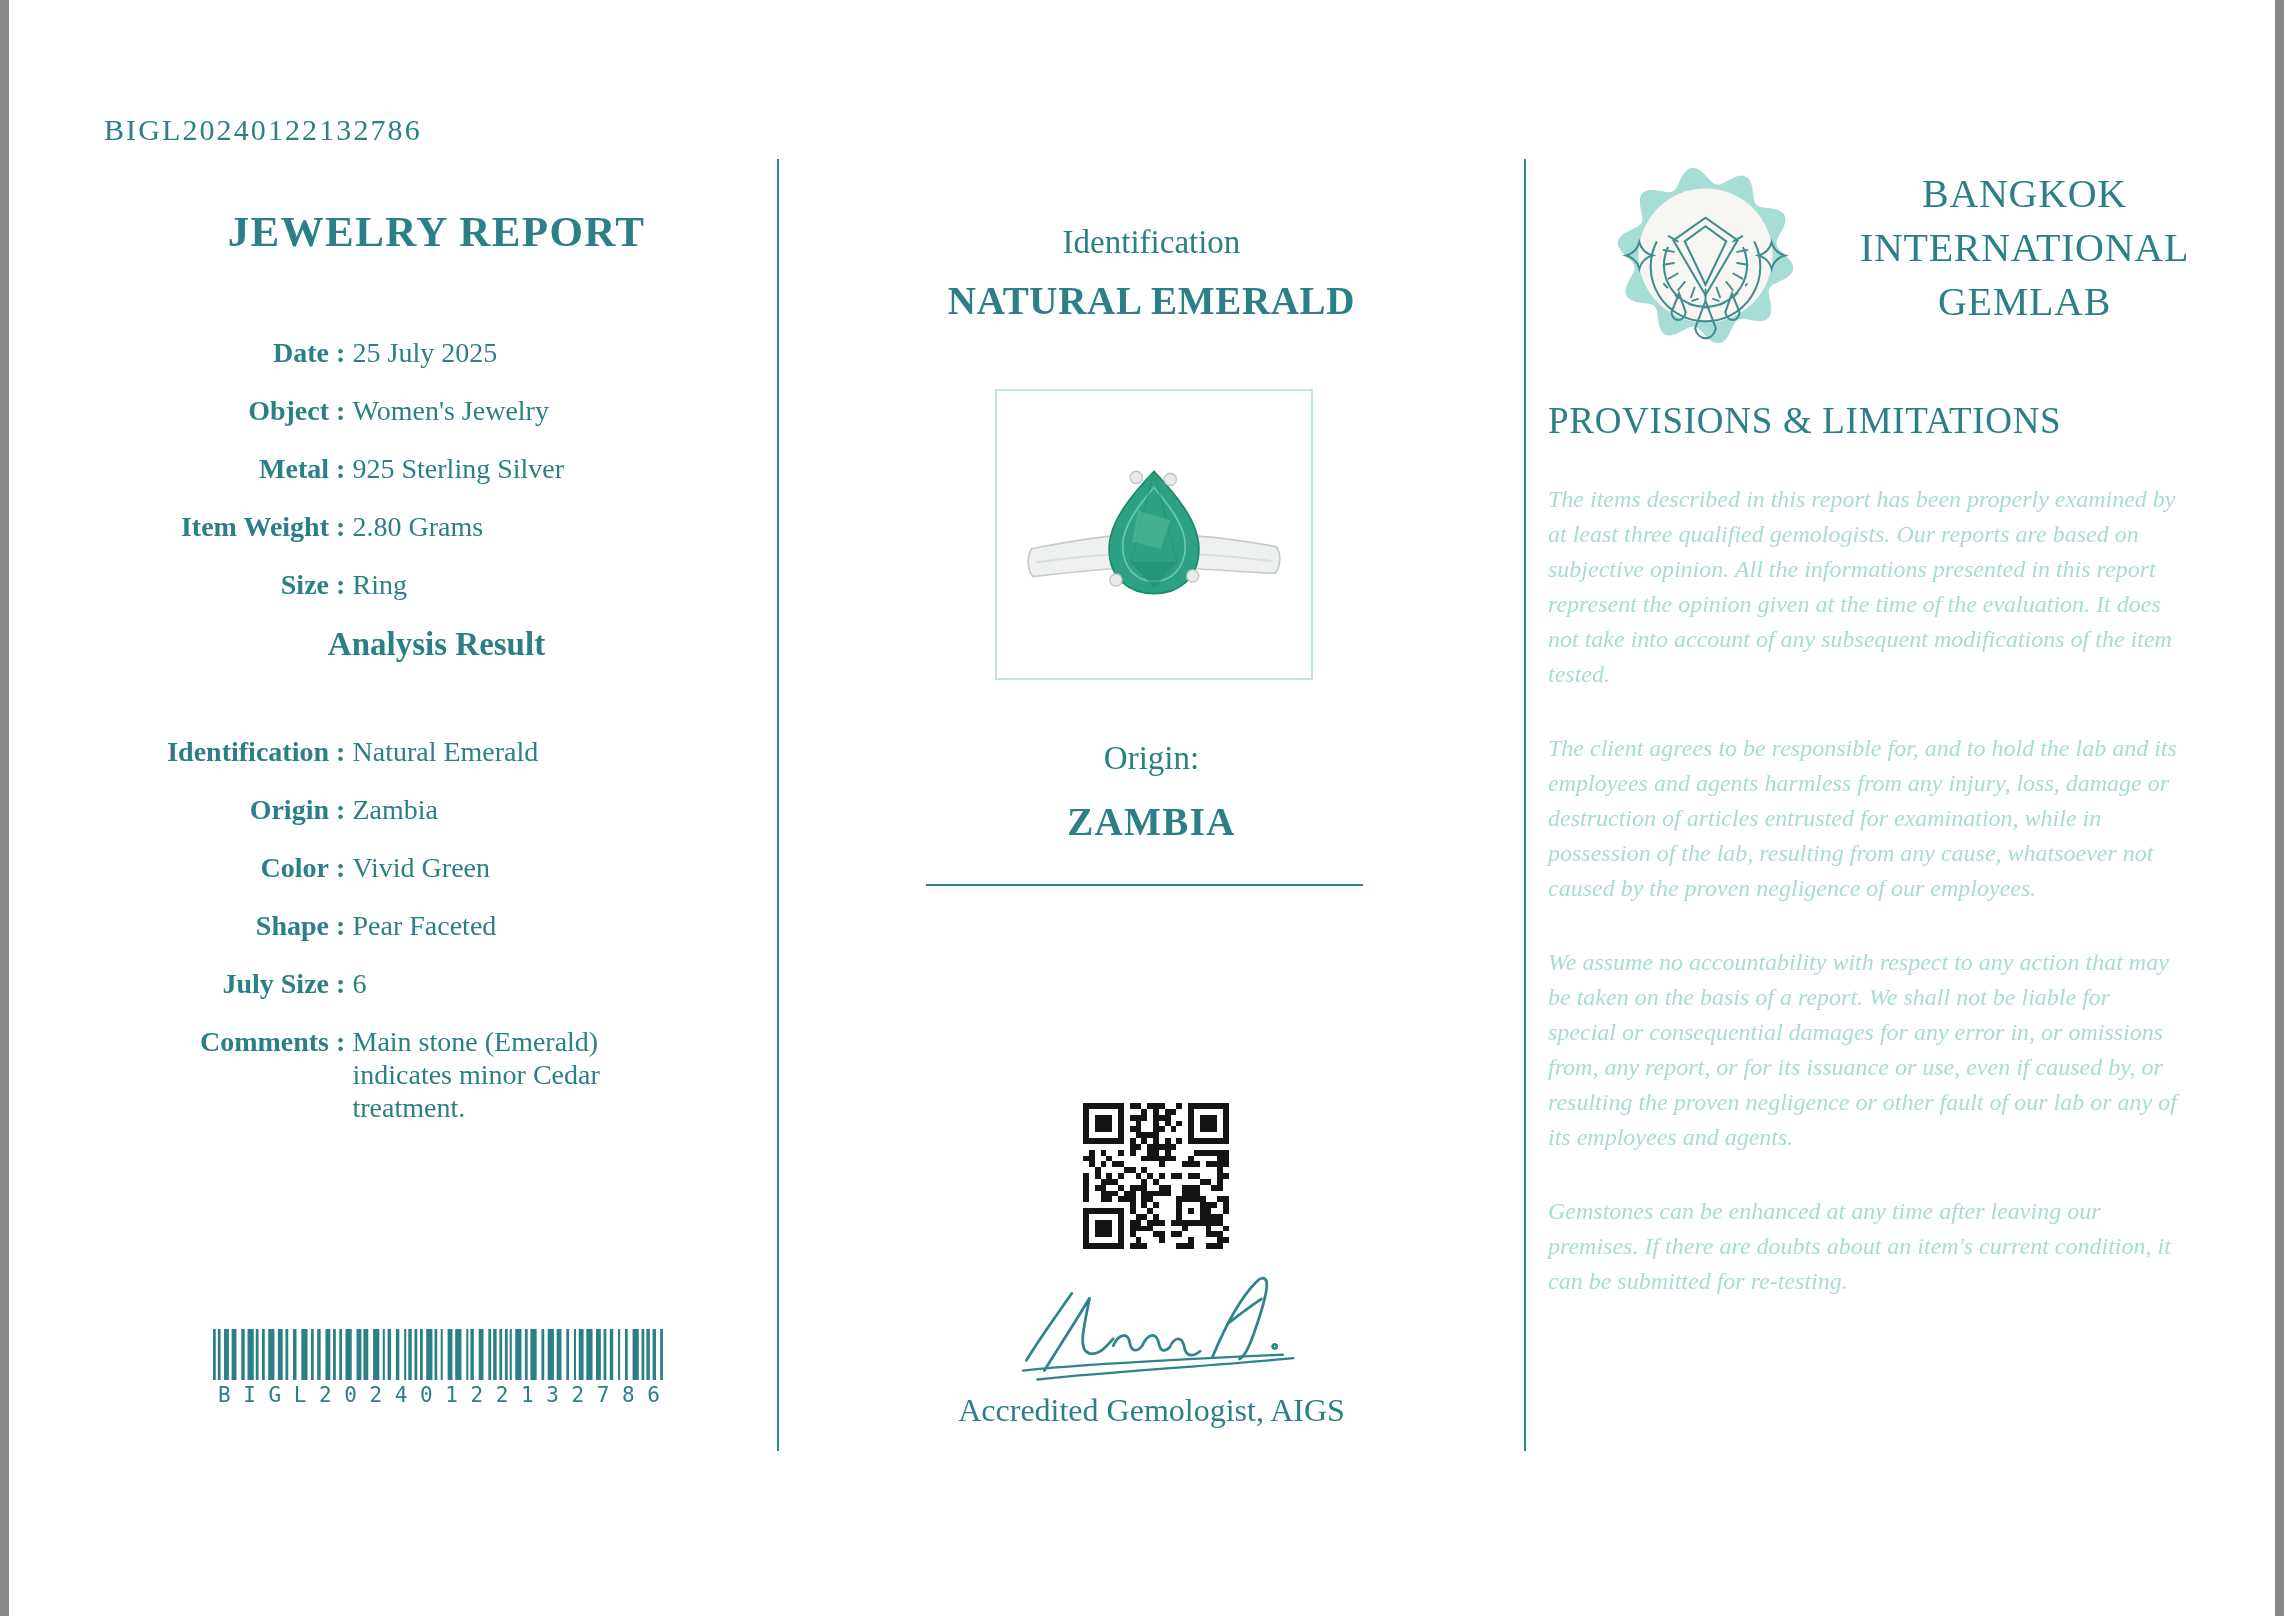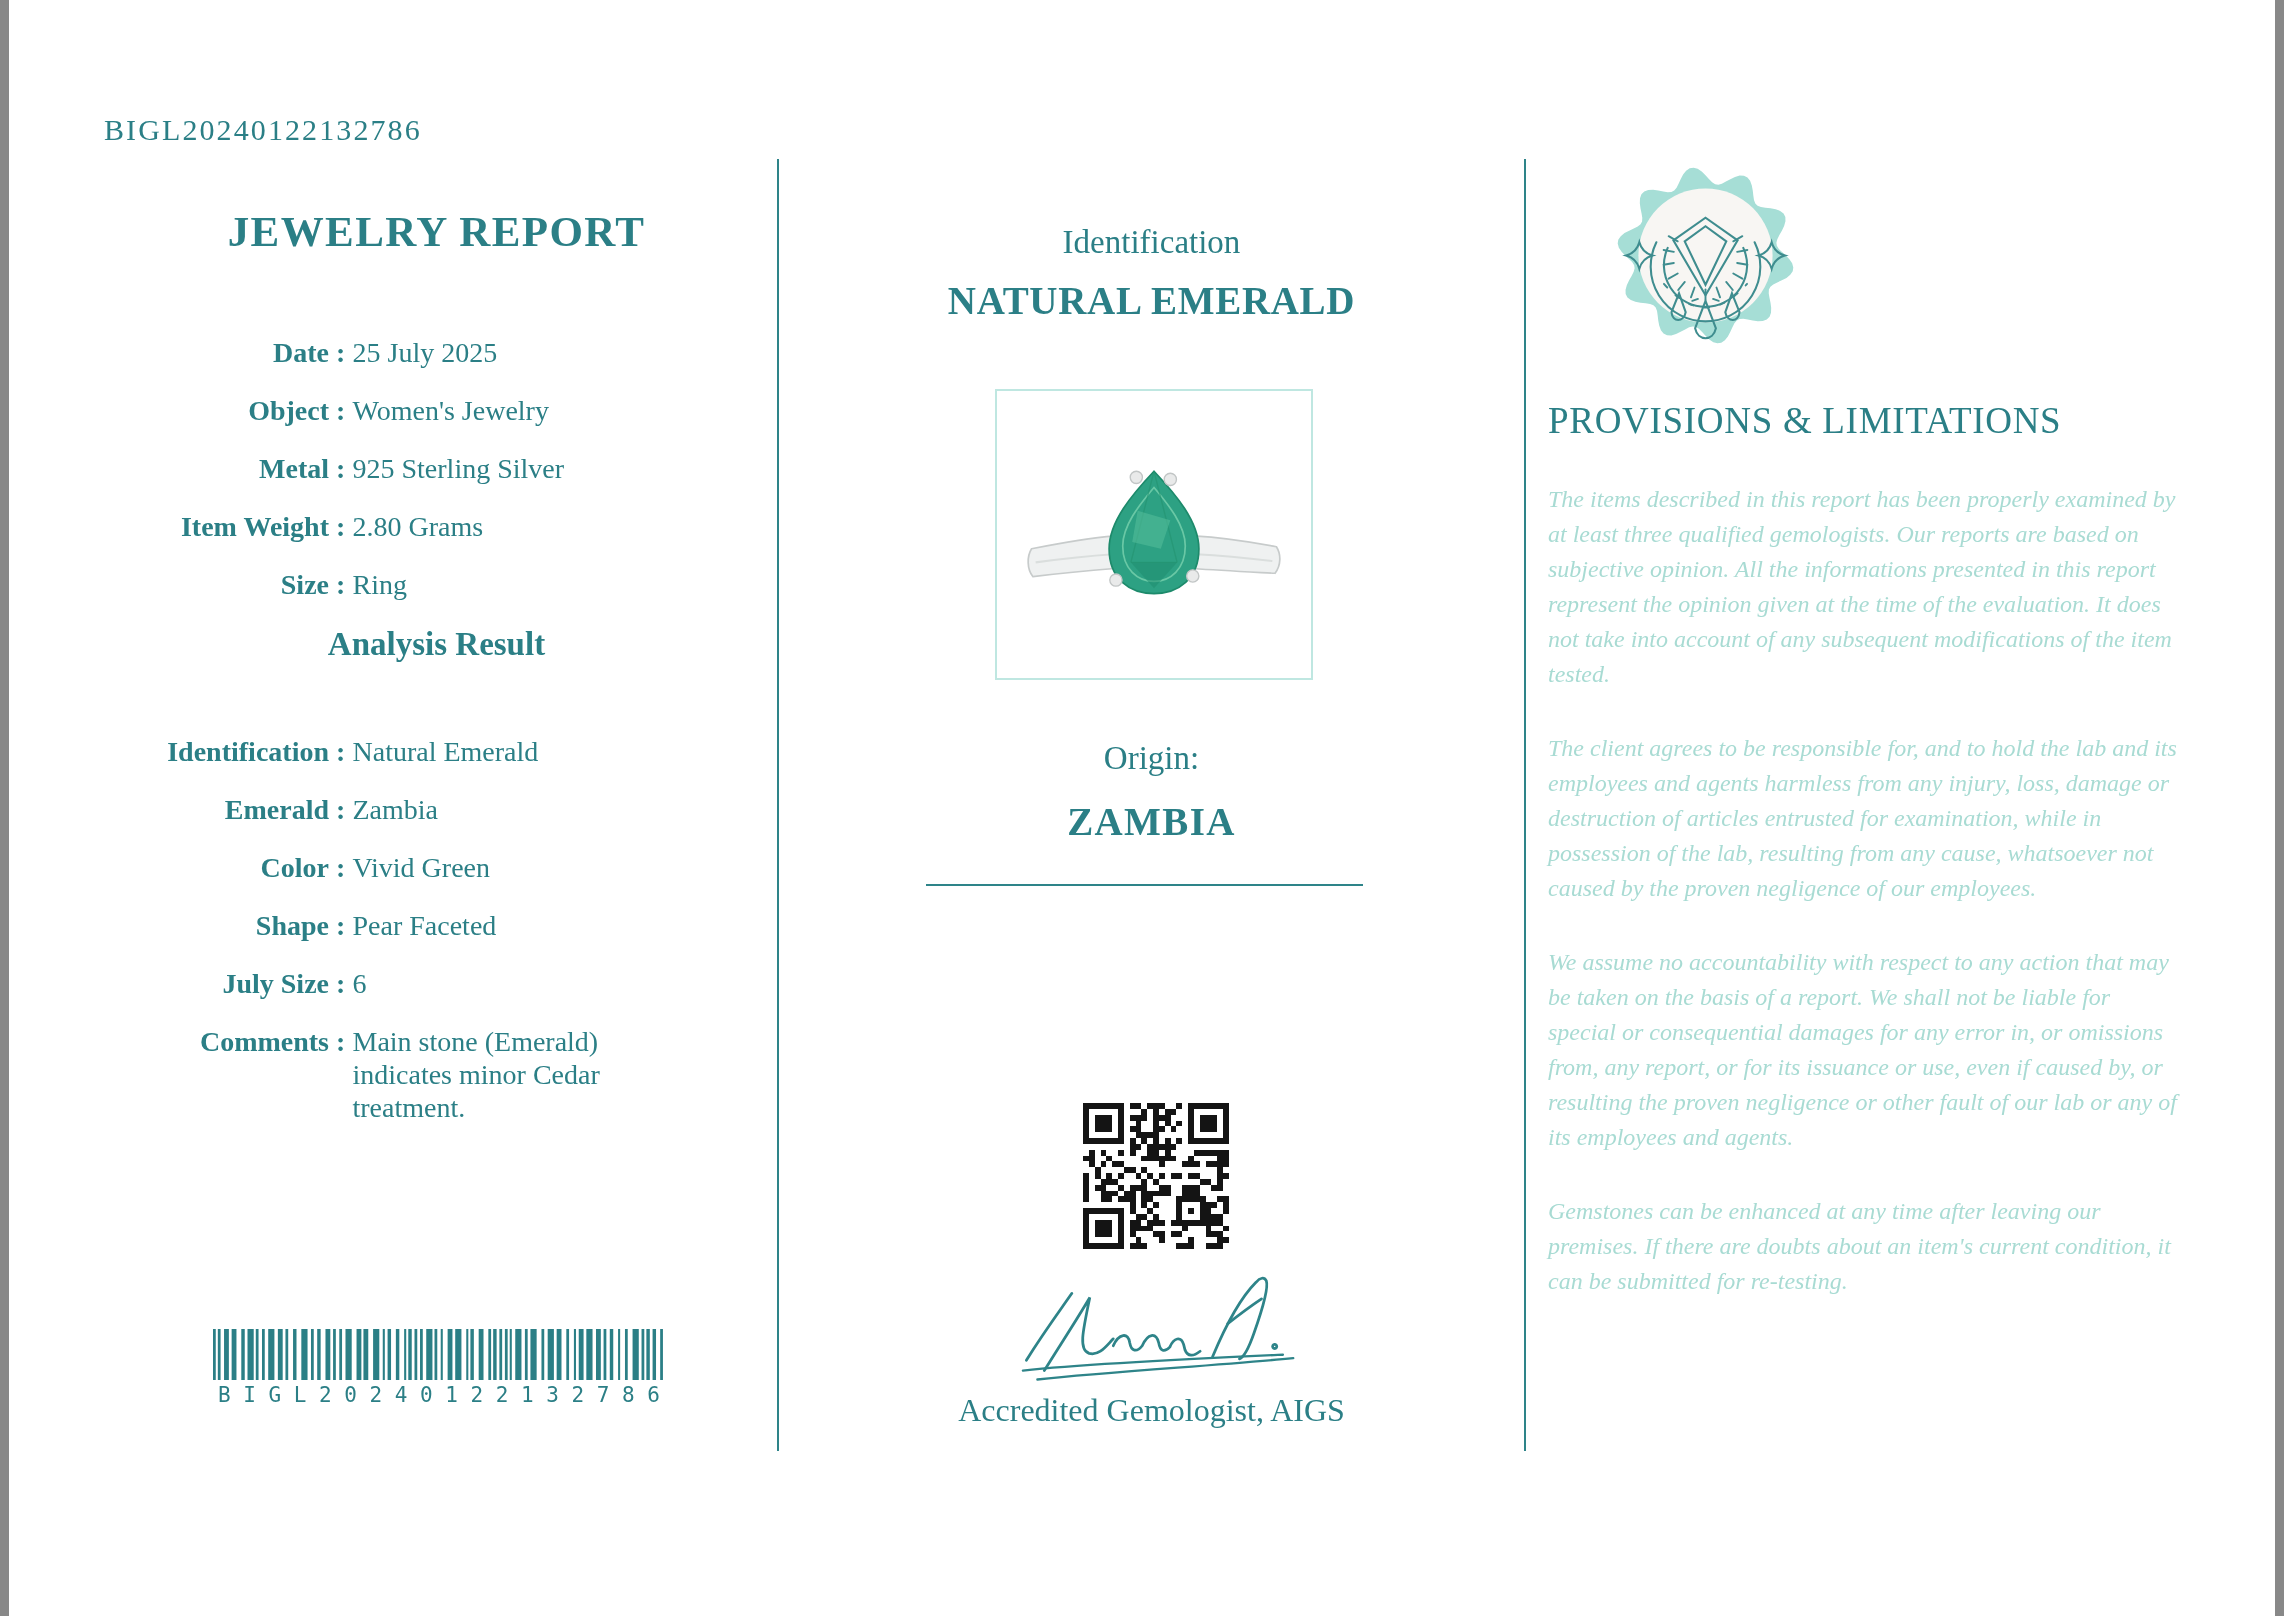--- a/index.html
+++ b/index.html
@@ -93,21 +93,21 @@
     </div>
 
     <h2 class="h-sub">Analysis Result</h2>
 
     <div class="frow">
       <span class="flabel">Identification</span>
       <span class="fcolon">:</span>
       <span class="fvalue">Natural Emerald</span>
     </div>
     <div class="frow">
-      <span class="flabel">Emerald</span>
+      <span class="flabel">Origin</span>
       <span class="fcolon">:</span>
       <span class="fvalue">Zambia</span>
     </div>
     <div class="frow">
       <span class="flabel">Color</span>
       <span class="fcolon">:</span>
       <span class="fvalue">Vivid Green</span>
     </div>
     <div class="frow">
       <span class="flabel">Shape</span>
@@ -230,20 +230,25 @@
       <path d="M56,130 Q100,180 144,130" stroke-dasharray="5 12" stroke-width="2"></path>
       <path d="M100,148 L111,177 C108,191 92,191 89,177 Z"></path>
       <path d="M72,140 L79,160 C77,171 65,171 64,160 Z"></path>
       <path d="M128,140 L136,160 C135,171 123,171 121,160 Z"></path>
       <path d="M86,148 L92,146 M108,146 L114,148" stroke-width="2"></path>
       <path d="M30,86 Q33,97 44,100 Q33,103 30,114 Q27,103 16,100 Q27,97 30,86 Z"></path>
       <path d="M170,86 Q173,97 184,100 Q173,103 170,114 Q167,103 156,100 Q167,97 170,86 Z"></path>
     </g>
   </svg>
 
+  <div class="lab-title">
+    <div>BANGKOK</div>
+    <div>INTERNATIONAL</div>
+    <div>GEMLAB</div>
+  </div>
 
   <div class="prov">
     <h3>PROVISIONS &amp; LIMITATIONS</h3>
     <p>The items described in this report has been properly examined by at least three qualified gemologists. Our reports are based on subjective opinion. All the informations presented in this report represent the opinion given at the time of the evaluation. It does not take into account of any subsequent modifications of the item tested.</p>
     <p>The client agrees to be responsible for, and to hold the lab and its employees and agents harmless from any injury, loss, damage or destruction of articles entrusted for examination, while in possession of the lab, resulting from any cause, whatsoever not caused by the proven negligence of our employees.</p>
     <p>We assume no accountability with respect to any action that may be taken on the basis of a report. We shall not be liable for special or consequential damages for any error in, or omissions from, any report, or for its issuance or use, even if caused by, or resulting the proven negligence or other fault of our lab or any of its employees and agents.</p>
     <p>Gemstones can be enhanced at any time after leaving our premises. If there are doubts about an item's current condition, it can be submitted for re-testing.</p>
   </div>
 
 </div>

